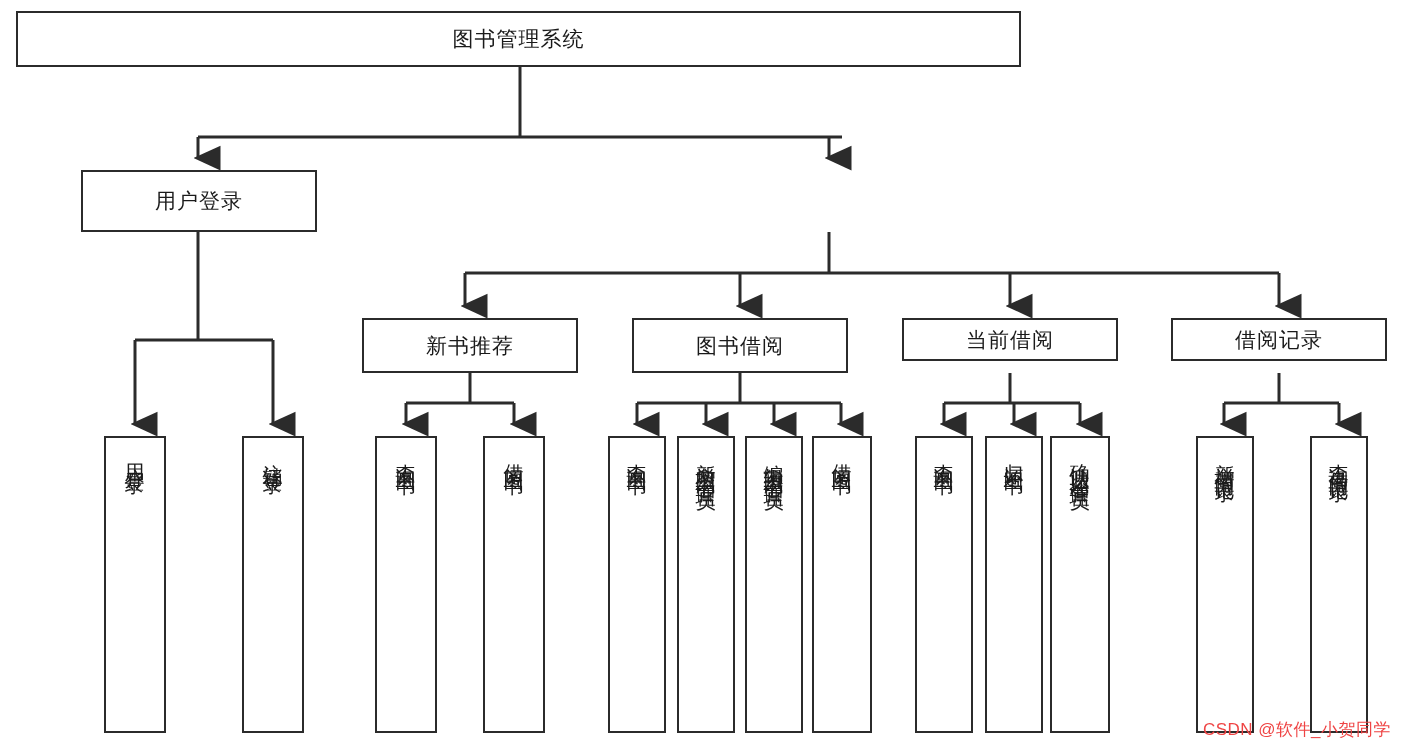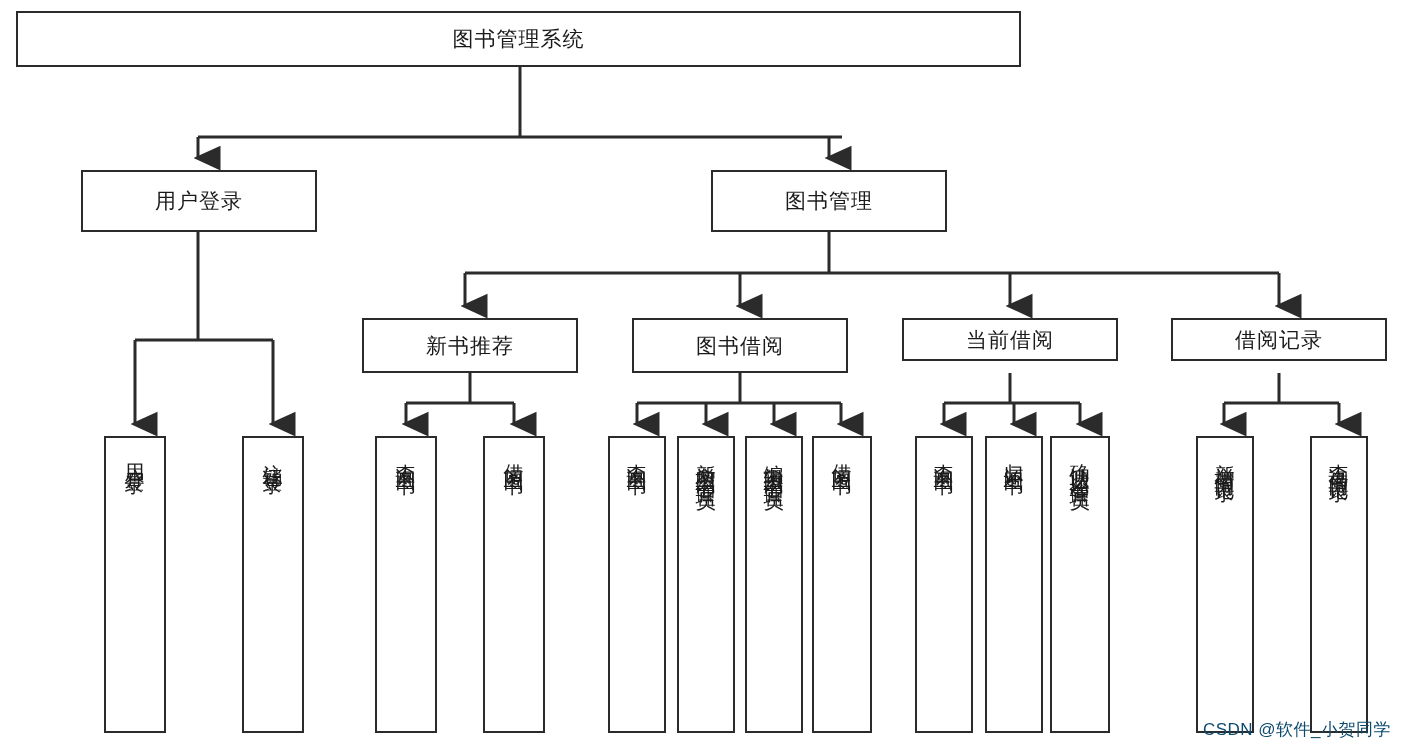--- a/index.html
+++ b/index.html
@@ -54,21 +54,21 @@
     text-orientation: upright;
     letter-spacing: 4px;
     line-height: 1;
     white-space: nowrap;
   }
   .watermark {
     position: absolute;
     right: 14px;
     bottom: 6px;
     font-size: 17px;
-    color: #0c4a6e;
+    color: #ef4444;
     z-index: 5;
     white-space: nowrap;
     letter-spacing: 0.5px;
   }
 </style>
 </head>
 <body>
 
 <div id="canvas">
 
@@ -122,23 +122,20 @@
     </g>
   </svg>
 
   <div class="node level-root" style="left:16px; top:11px; width:1005px; height:56px;">
     <span>图书管理系统</span>
   </div>
 
   <div class="node level-2" style="left:81px; top:170px; width:236px; height:62px;">
     <span>用户登录</span>
   </div>
-  <div class="node level-2" style="left:711px; top:170px; width:236px; height:62px;">
-    <span>图书管理</span>
-  </div>
 
   <div class="node level-3" style="left:632px; top:318px; width:216px; height:55px;">
     <span>图书借阅</span>
   </div>
   <div class="node level-3" style="left:362px; top:318px; width:216px; height:55px;">
     <span>新书推荐</span>
   </div>
   <div class="node level-3" style="left:902px; top:318px; width:216px; height:43px;">
     <span>当前借阅</span>
   </div>

